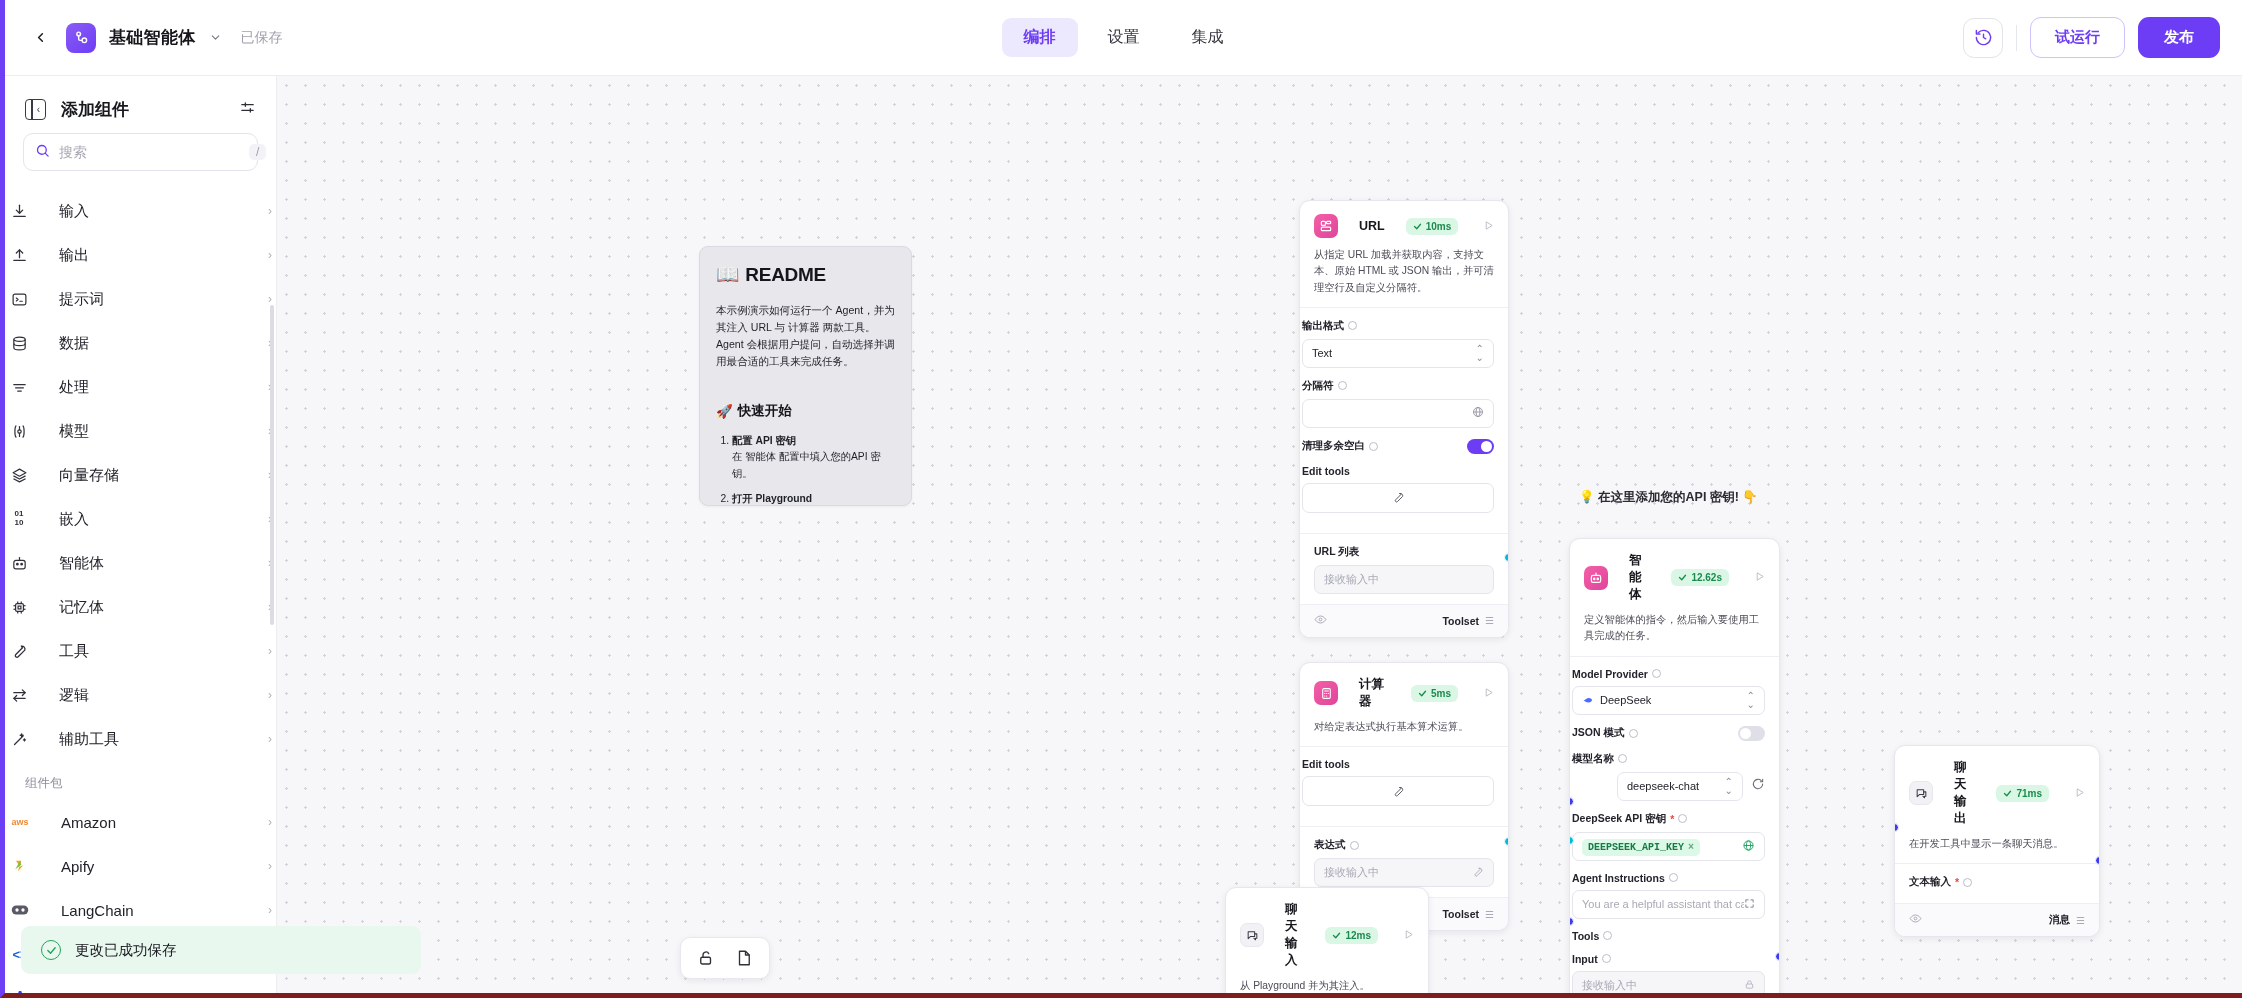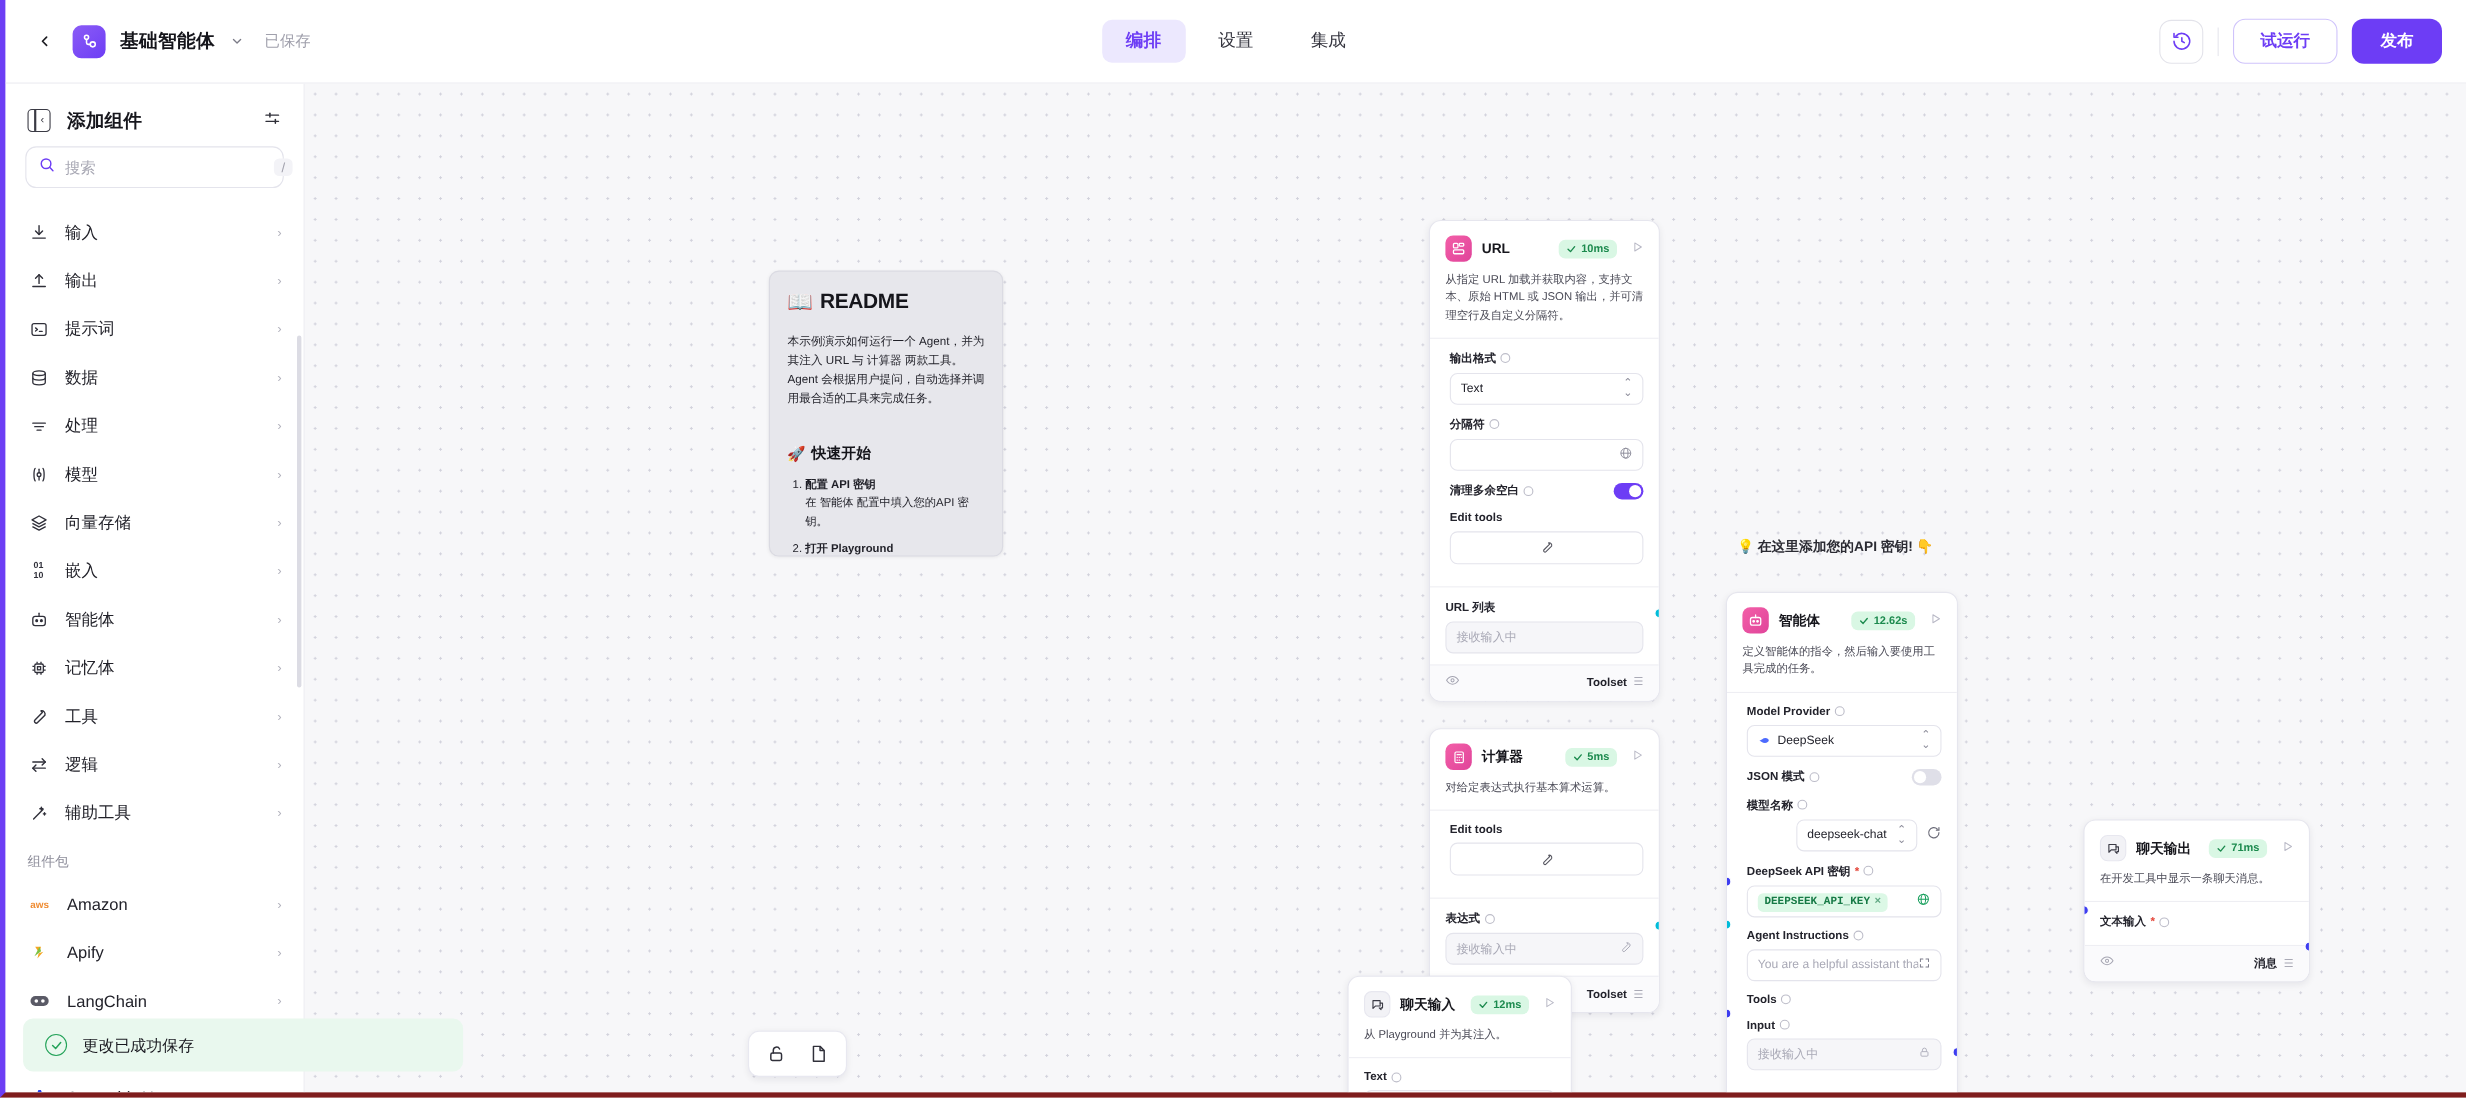--- a/index.html
+++ b/index.html
@@ -100,22 +100,22 @@
   }
   .search-box input::placeholder { color: #a8a8b4; }
   .slash-key {
     font-size: 12px; color: #a0a0ac; background: #f3f3f7;
     border-radius: 5px; padding: 1px 7px;
   }
 
   .sb-scroll { flex: 1; overflow: hidden; position: relative; }
   .cat-list { padding: 4px 0 0 0; }
   .cat-row {
-    display: flex; align-items: center; gap: 14px;
-    padding: 8px 20px; cursor: pointer; height: 44px;
+    display: flex; align-items: center; gap: 30px;
+    padding: 8px 4px; cursor: pointer; height: 44px;
   }
   .cat-ic { width: 20px; height: 20px; display: flex; align-items: center; justify-content: center; color: #30303a; flex: 0 0 20px;}
   .cat-label { flex: 1; font-size: 15px; color: #22222a; font-weight: 500; }
   .cat-chev { color: #b2b2bd; font-size: 12px; }
 
   .sb-section-title {
     font-size: 12.5px; color: #8e8e9b; padding: 14px 20px 8px 20px; font-weight: 500;
   }
   .pkg-ic {
     width: 22px; height: 18px; display:flex; align-items:center; justify-content:center;
@@ -156,36 +156,36 @@
     display: flex; align-items: center; gap: 5px; white-space: nowrap;
   }
 
   
   .node {
     position: absolute; background: #fff; border: 1px solid #e6e6ee;
     border-radius: 11px; box-shadow: 0 2px 7px rgba(20,20,40,.07);
     overflow: hidden;
   }
   .node-head { padding: 13px 14px 11px 14px; }
-  .node-head-top { display: flex; align-items: center; gap: 9px; }
+  .node-head-top { display: flex; align-items: center; gap: 21px; }
   .node-ic {
     width: 24px; height: 24px; border-radius: 7px;
     display: flex; align-items: center; justify-content: center; flex: 0 0 24px;
   }
   .ic-pink { background: linear-gradient(135deg,#f35fa8,#e0449a); }
   .ic-grey { background: #f2f2f6; border: 1px solid #e7e7ef; }
   .node-name { font-size: 12.5px; font-weight: 700; color: #17171d; flex: 1; }
   .badge {
     background: #d9f7e4; color: #1c8a4e; font-size: 10px; font-weight: 700;
     border-radius: 6px; padding: 3px 7px; display: flex; align-items: center; gap: 4px;
   }
   .play-ic { color: #b9b9c6; font-size: 11px; margin-left: 4px; }
   .node-desc { font-size: 10.3px; color: #4b4b57; line-height: 1.58; margin-top: 9px; }
 
-  .node-body { border-top: 1px solid #eeeef3; padding: 11px 14px 9px 18px; }
+  .node-body { border-top: 1px solid #eeeef3; padding: 11px 14px 9px 2px; }
   .fld { margin-bottom: 11px; }
   .fld-label {
     font-size: 10.5px; font-weight: 700; color: #23232c;
     display: flex; align-items: center; gap: 4px; margin-bottom: 6px;
   }
   .req { color: #e4483c; font-weight: 800; }
   .info-ic {
     width: 9px; height: 9px; border-radius: 50%; border: 1px solid #bdbdc9;
     display: inline-block; position: relative; flex: 0 0 9px;
   }

